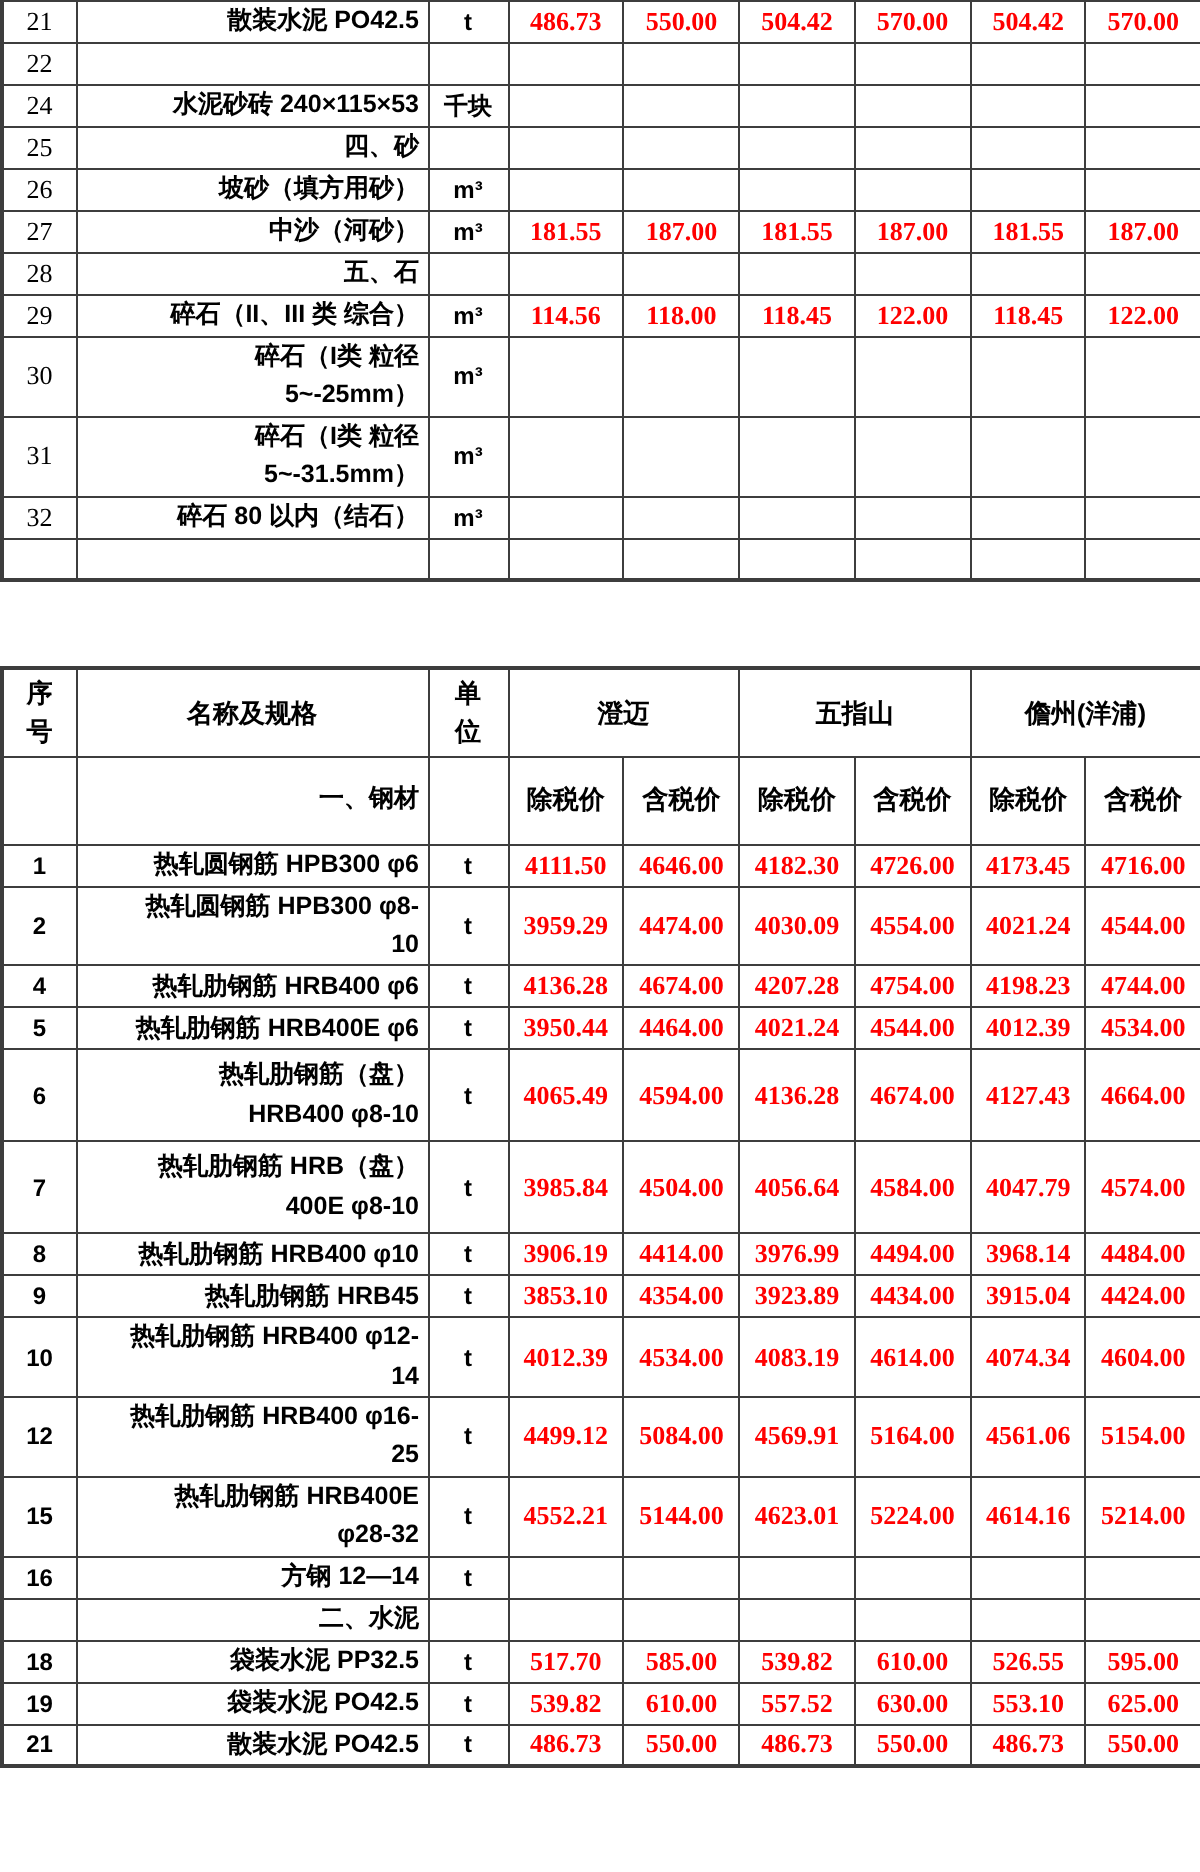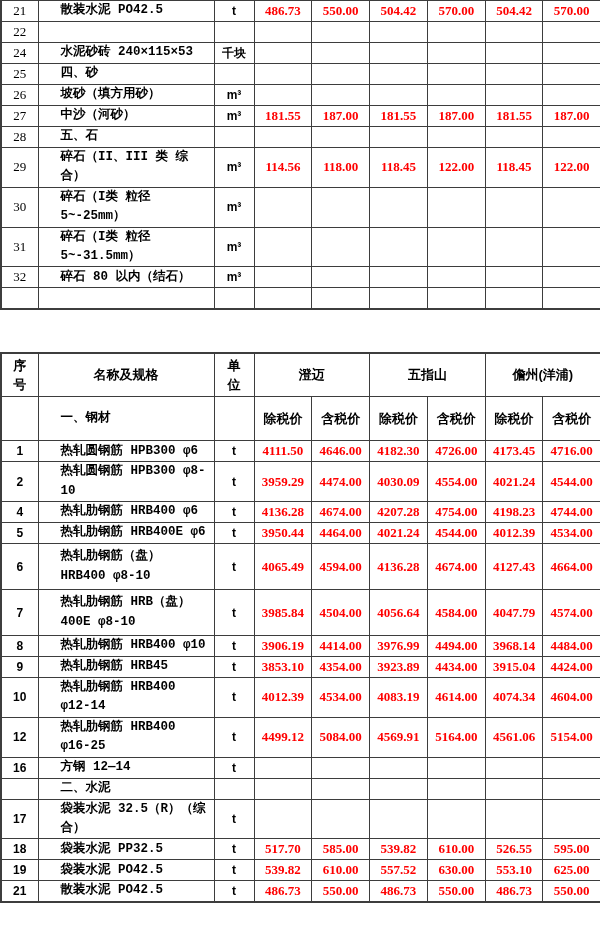--- a/index.html
+++ b/index.html
@@ -28,27 +28,26 @@
   col.w-unit { width: 40px; }
   col.w-price{ width: 57.8px; }
 
   
   .c-seq {
     text-align: center;
     font-family: "Liberation Serif", serif;
     font-size: 13px;
   }
   .c-name {
-    text-align: left;
+    text-align: right;
     padding-left: 22px;
     padding-right: 4px;
     font-weight: 700;
     font-size: 12.5px;
     line-height: 1.55;
-    font-family: Liberation Mono, monospace;
   }
   .c-unit {
     text-align: center;
     font-weight: 700;
     font-size: 12px;
   }
   .c-price {
     text-align: center;
     font-family: "Liberation Serif", serif;
     font-size: 13px;
@@ -370,45 +369,45 @@
         <td class="c-name">热轧肋钢筋 HRB400 φ16-25</td>
         <td class="c-unit">t</td>
         <td class="c-price red">4499.12</td>
         <td class="c-price red">5084.00</td>
         <td class="c-price red">4569.91</td>
         <td class="c-price red">5164.00</td>
         <td class="c-price red">4561.06</td>
         <td class="c-price red">5154.00</td>
       </tr>
       <tr>
+        <td class="c-seq">15</td>
+        <td class="c-name">热轧肋钢筋 HRB400E φ28-32</td>
+        <td class="c-unit">t</td>
+        <td class="c-price red">4552.21</td>
+        <td class="c-price red">5144.00</td>
+        <td class="c-price red">4623.01</td>
+        <td class="c-price red">5224.00</td>
+        <td class="c-price red">4614.16</td>
+        <td class="c-price red">5214.00</td>
+      </tr>
+      <tr>
         <td class="c-seq">16</td>
         <td class="c-name">方钢 12—14</td>
         <td class="c-unit">t</td>
         <td class="c-price"></td>
         <td class="c-price"></td>
         <td class="c-price"></td>
         <td class="c-price"></td>
         <td class="c-price"></td>
         <td class="c-price"></td>
       </tr>
       <tr>
         <td class="c-seq"></td>
         <td class="c-name">二、水泥</td>
         <td class="c-unit"></td>
-        <td class="c-price"></td>
-        <td class="c-price"></td>
-        <td class="c-price"></td>
-        <td class="c-price"></td>
-        <td class="c-price"></td>
-        <td class="c-price"></td>
-      </tr>
-      <tr>
-        <td class="c-seq">17</td>
-        <td class="c-name">袋装水泥 32.5（R）（综合）</td>
-        <td class="c-unit">t</td>
         <td class="c-price"></td>
         <td class="c-price"></td>
         <td class="c-price"></td>
         <td class="c-price"></td>
         <td class="c-price"></td>
         <td class="c-price"></td>
       </tr>
       <tr>
         <td class="c-seq">18</td>
         <td class="c-name">袋装水泥 PP32.5</td>

